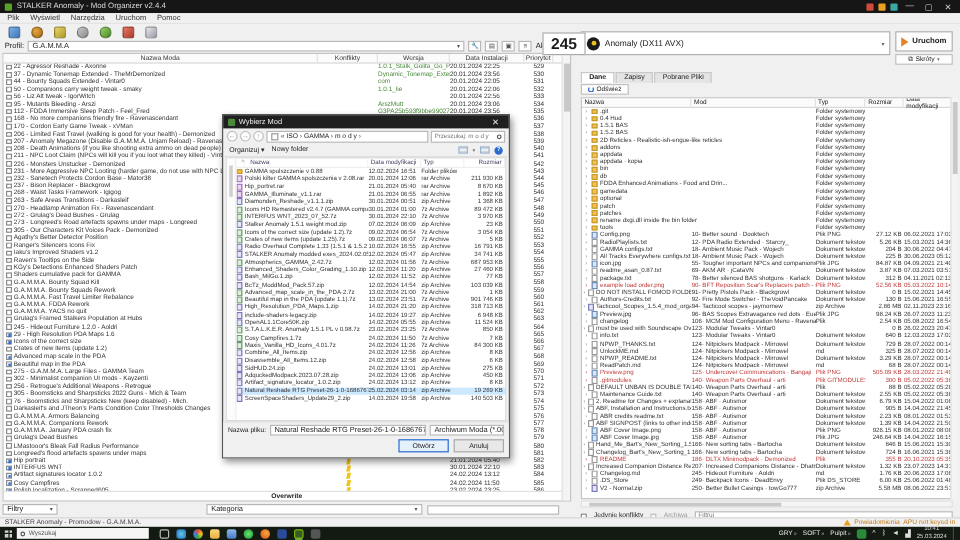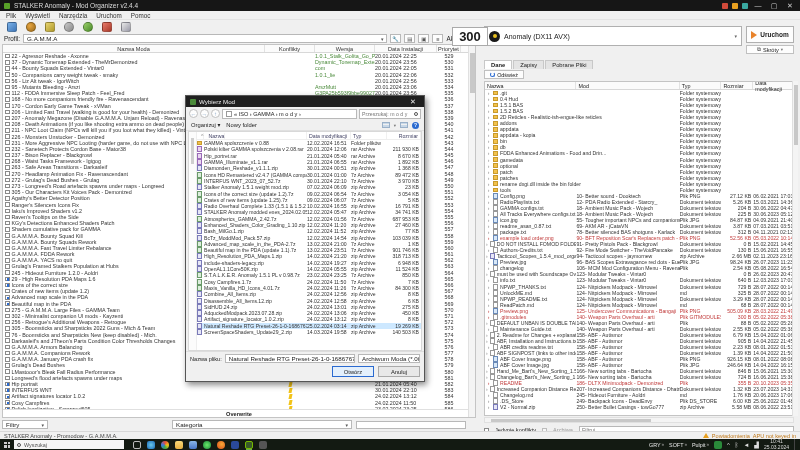--- a/index.html
+++ b/index.html
@@ -223,21 +223,21 @@
     <span class="combo prof-combo" data-name="profile-select">
       <span>G.A.M.M.A</span>
         <span class="arr">▾</span>
     </span>
     <span class="mini-btn" data-name="tools-mini-button">🔧</span>
     <span class="mini-btn" data-name="open-folder-button">▤</span>
     <span class="mini-btn" data-name="puzzle-button">▣</span>
     <span class="mini-btn" data-name="list-button">≡</span>
     <span data-name="active-label">Aktywne:</span>
   </div>
-  <div class="counter" data-name="active-mod-counter">300</div>
+  <div class="counter" data-name="active-mod-counter">245</div>
 
   <div class="leftpane" data-name="mod-list-pane">
     <div class="lheader" data-name="mod-list-header">
       <span class="lc0" data-name="column-name">Nazwa Moda</span>
       <span class="lc1" data-name="column-conflicts">Konflikty</span>
       <span class="lc2" data-name="column-version">Wersja</span>
       <span class="lc3" data-name="column-install-date">Data Instalacji</span>
       <span class="lc4" data-name="column-priority">Priorytet</span>
     </div>
     <div class="lbody" data-name="mod-list-body">

